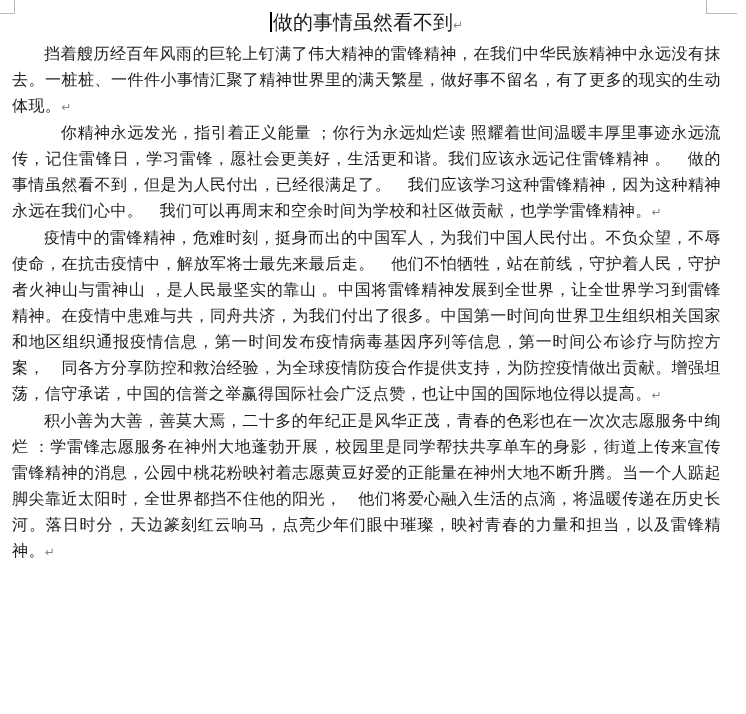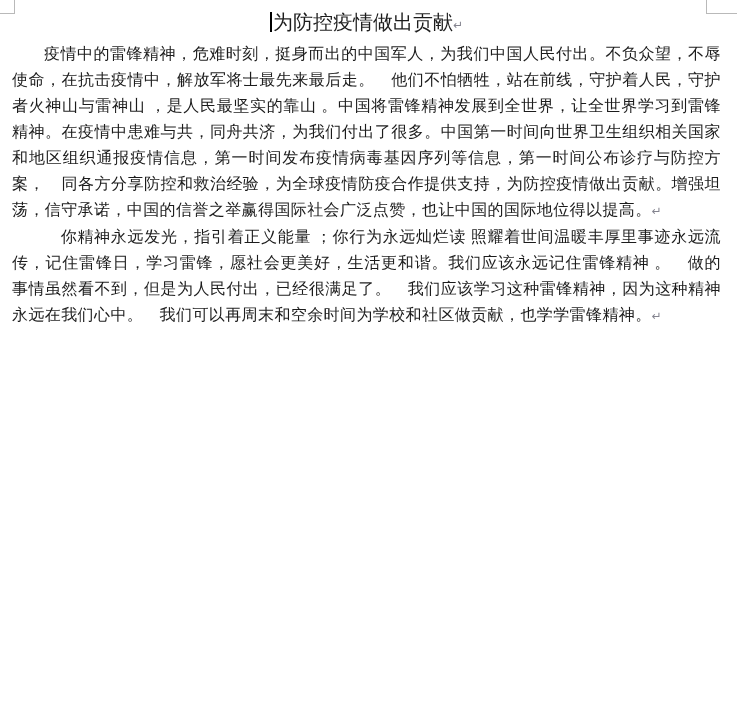--- a/index.html
+++ b/index.html
@@ -74,23 +74,25 @@
 </head>
 <body>
 
 <div class="page">
 
   <div class="corner-mark tl"></div>
   <div class="corner-mark tr"></div>
 
   <div class="text-area">
 
-    <h1 class="title-line"><span class="caret"></span><span>为防控疫情做出贡献</span><span class="pmark">↵</span></h1>
+    <h1 class="title-line"><span class="caret"></span><span>做的事情虽然看不到</span><span class="pmark">↵</span></h1>
 
+    <p class="para"><span>挡着艘历经百年风雨的巨轮上钉满了伟大精神的雷锋精神，在我们中华民族精神中永远没有抹去。一桩桩、一件件小事情汇聚了精神世界里的满天繁星，做好事不留名，有了更多的现实的生动体现。</span><span class="pmark">↵</span></p>
+
+    <p class="para"><span>　你精神永远发光，指引着正义能量 ；你行为永远灿烂读 照耀着世间温暖丰厚里事迹永远流传，记住雷锋日，学习雷锋，愿社会更美好，生活更和谐。我们应该永远记住雷锋精神 。　做的事情虽然看不到，但是为人民付出，已经很满足了。　我们应该学习这种雷锋精神，因为这种精神永远在我们心中。　我们可以再周末和空余时间为学校和社区做贡献，也学学雷锋精神。</span><span class="pmark">↵</span></p>
 
     <p class="para"><span>疫情中的雷锋精神，危难时刻，挺身而出的中国军人，为我们中国人民付出。不负众望，不辱使命，在抗击疫情中，解放军将士最先来最后走。　他们不怕牺牲，站在前线，守护着人民，守护者火神山与雷神山 ，是人民最坚实的靠山 。中国将雷锋精神发展到全世界，让全世界学习到雷锋精神。在疫情中患难与共，同舟共济，为我们付出了很多。中国第一时间向世界卫生组织相关国家和地区组织通报疫情信息，第一时间发布疫情病毒基因序列等信息，第一时间公布诊疗与防控方案，　同各方分享防控和救治经验，为全球疫情防疫合作提供支持，为防控疫情做出贡献。增强坦荡，信守承诺，中国的信誉之举赢得国际社会广泛点赞，也让中国的国际地位得以提高。</span><span class="pmark">↵</span></p>
 
-    <p class="para"><span>　你精神永远发光，指引着正义能量 ；你行为永远灿烂读 照耀着世间温暖丰厚里事迹永远流传，记住雷锋日，学习雷锋，愿社会更美好，生活更和谐。我们应该永远记住雷锋精神 。　做的事情虽然看不到，但是为人民付出，已经很满足了。　我们应该学习这种雷锋精神，因为这种精神永远在我们心中。　我们可以再周末和空余时间为学校和社区做贡献，也学学雷锋精神。</span><span class="pmark">↵</span></p>
-
+    <p class="para"><span>积小善为大善，善莫大焉，二十多的年纪正是风华正茂，青春的色彩也在一次次志愿服务中绚烂 ：学雷锋志愿服务在神州大地蓬勃开展，校园里是同学帮扶共享单车的身影，街道上传来宣传雷锋精神的消息，公园中桃花粉映衬着志愿黄豆好爱的正能量在神州大地不断升腾。当一个人踮起脚尖靠近太阳时，全世界都挡不住他的阳光，　他们将爱心融入生活的点滴，将温暖传递在历史长河。落日时分，天边篆刻红云响马，点亮少年们眼中璀璨，映衬青春的力量和担当，以及雷锋精神。</span><span class="pmark">↵</span></p>
 
 
   </div>
 </div>
 
 </body></html>

